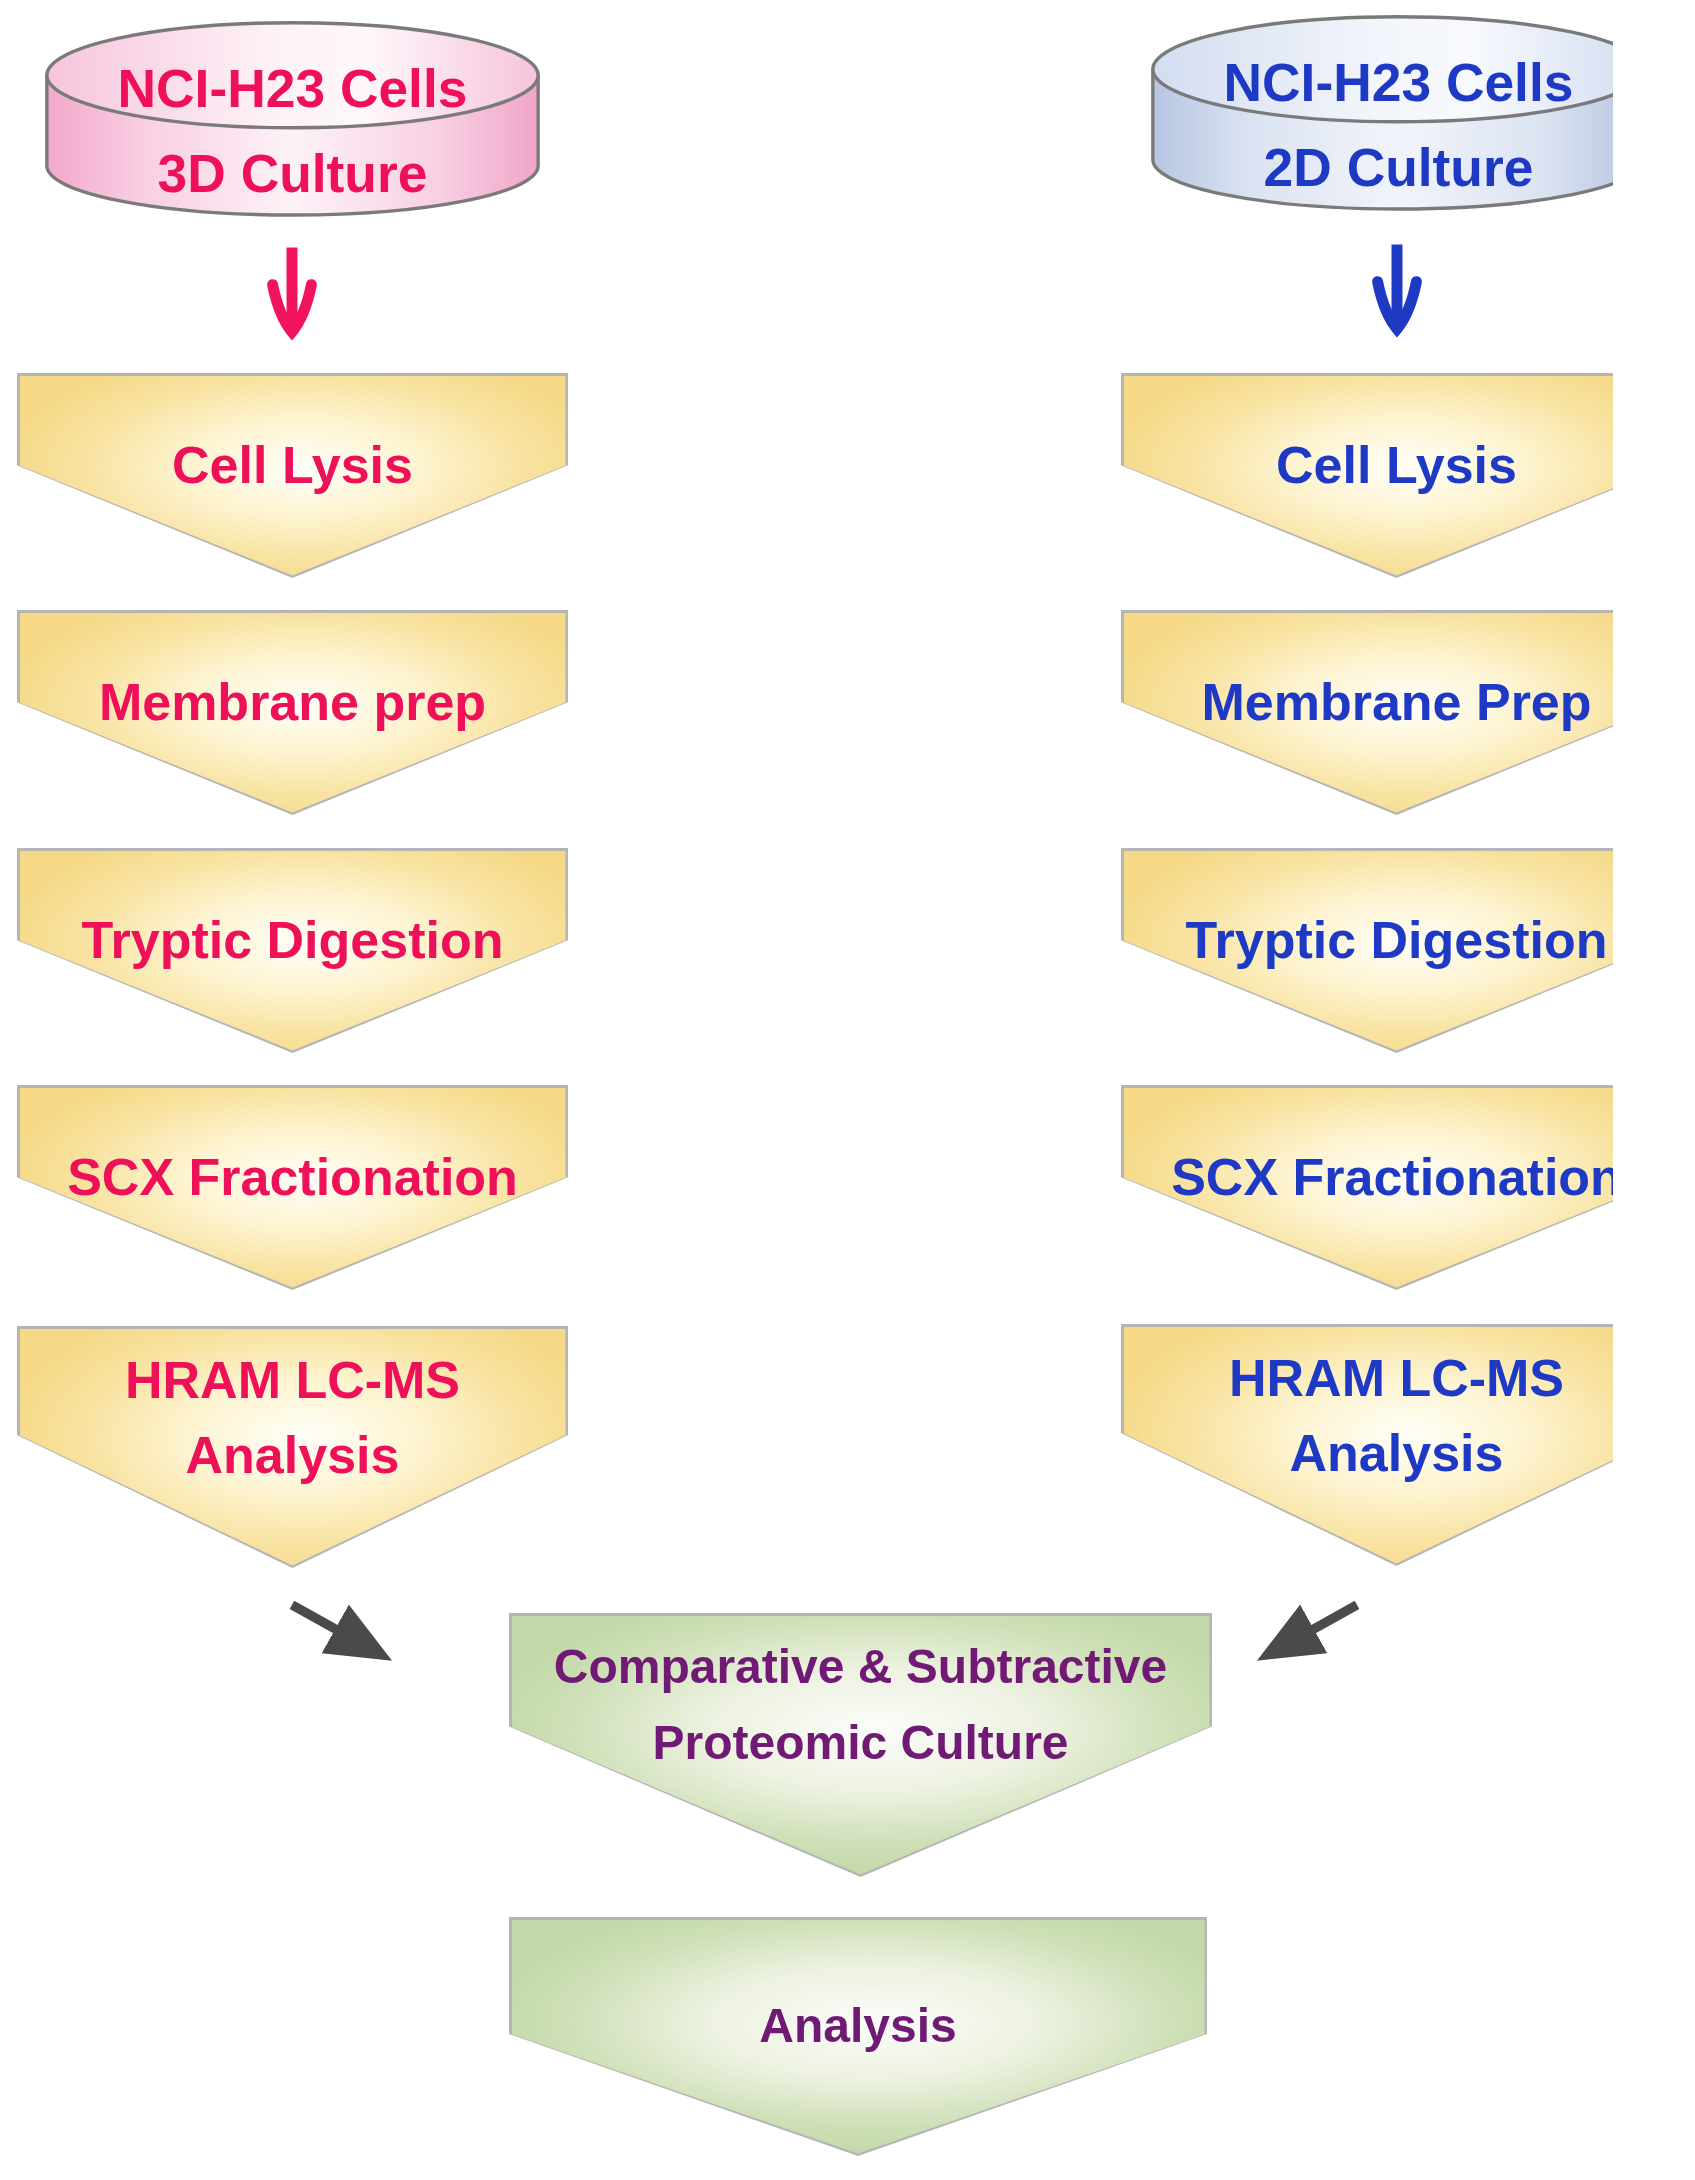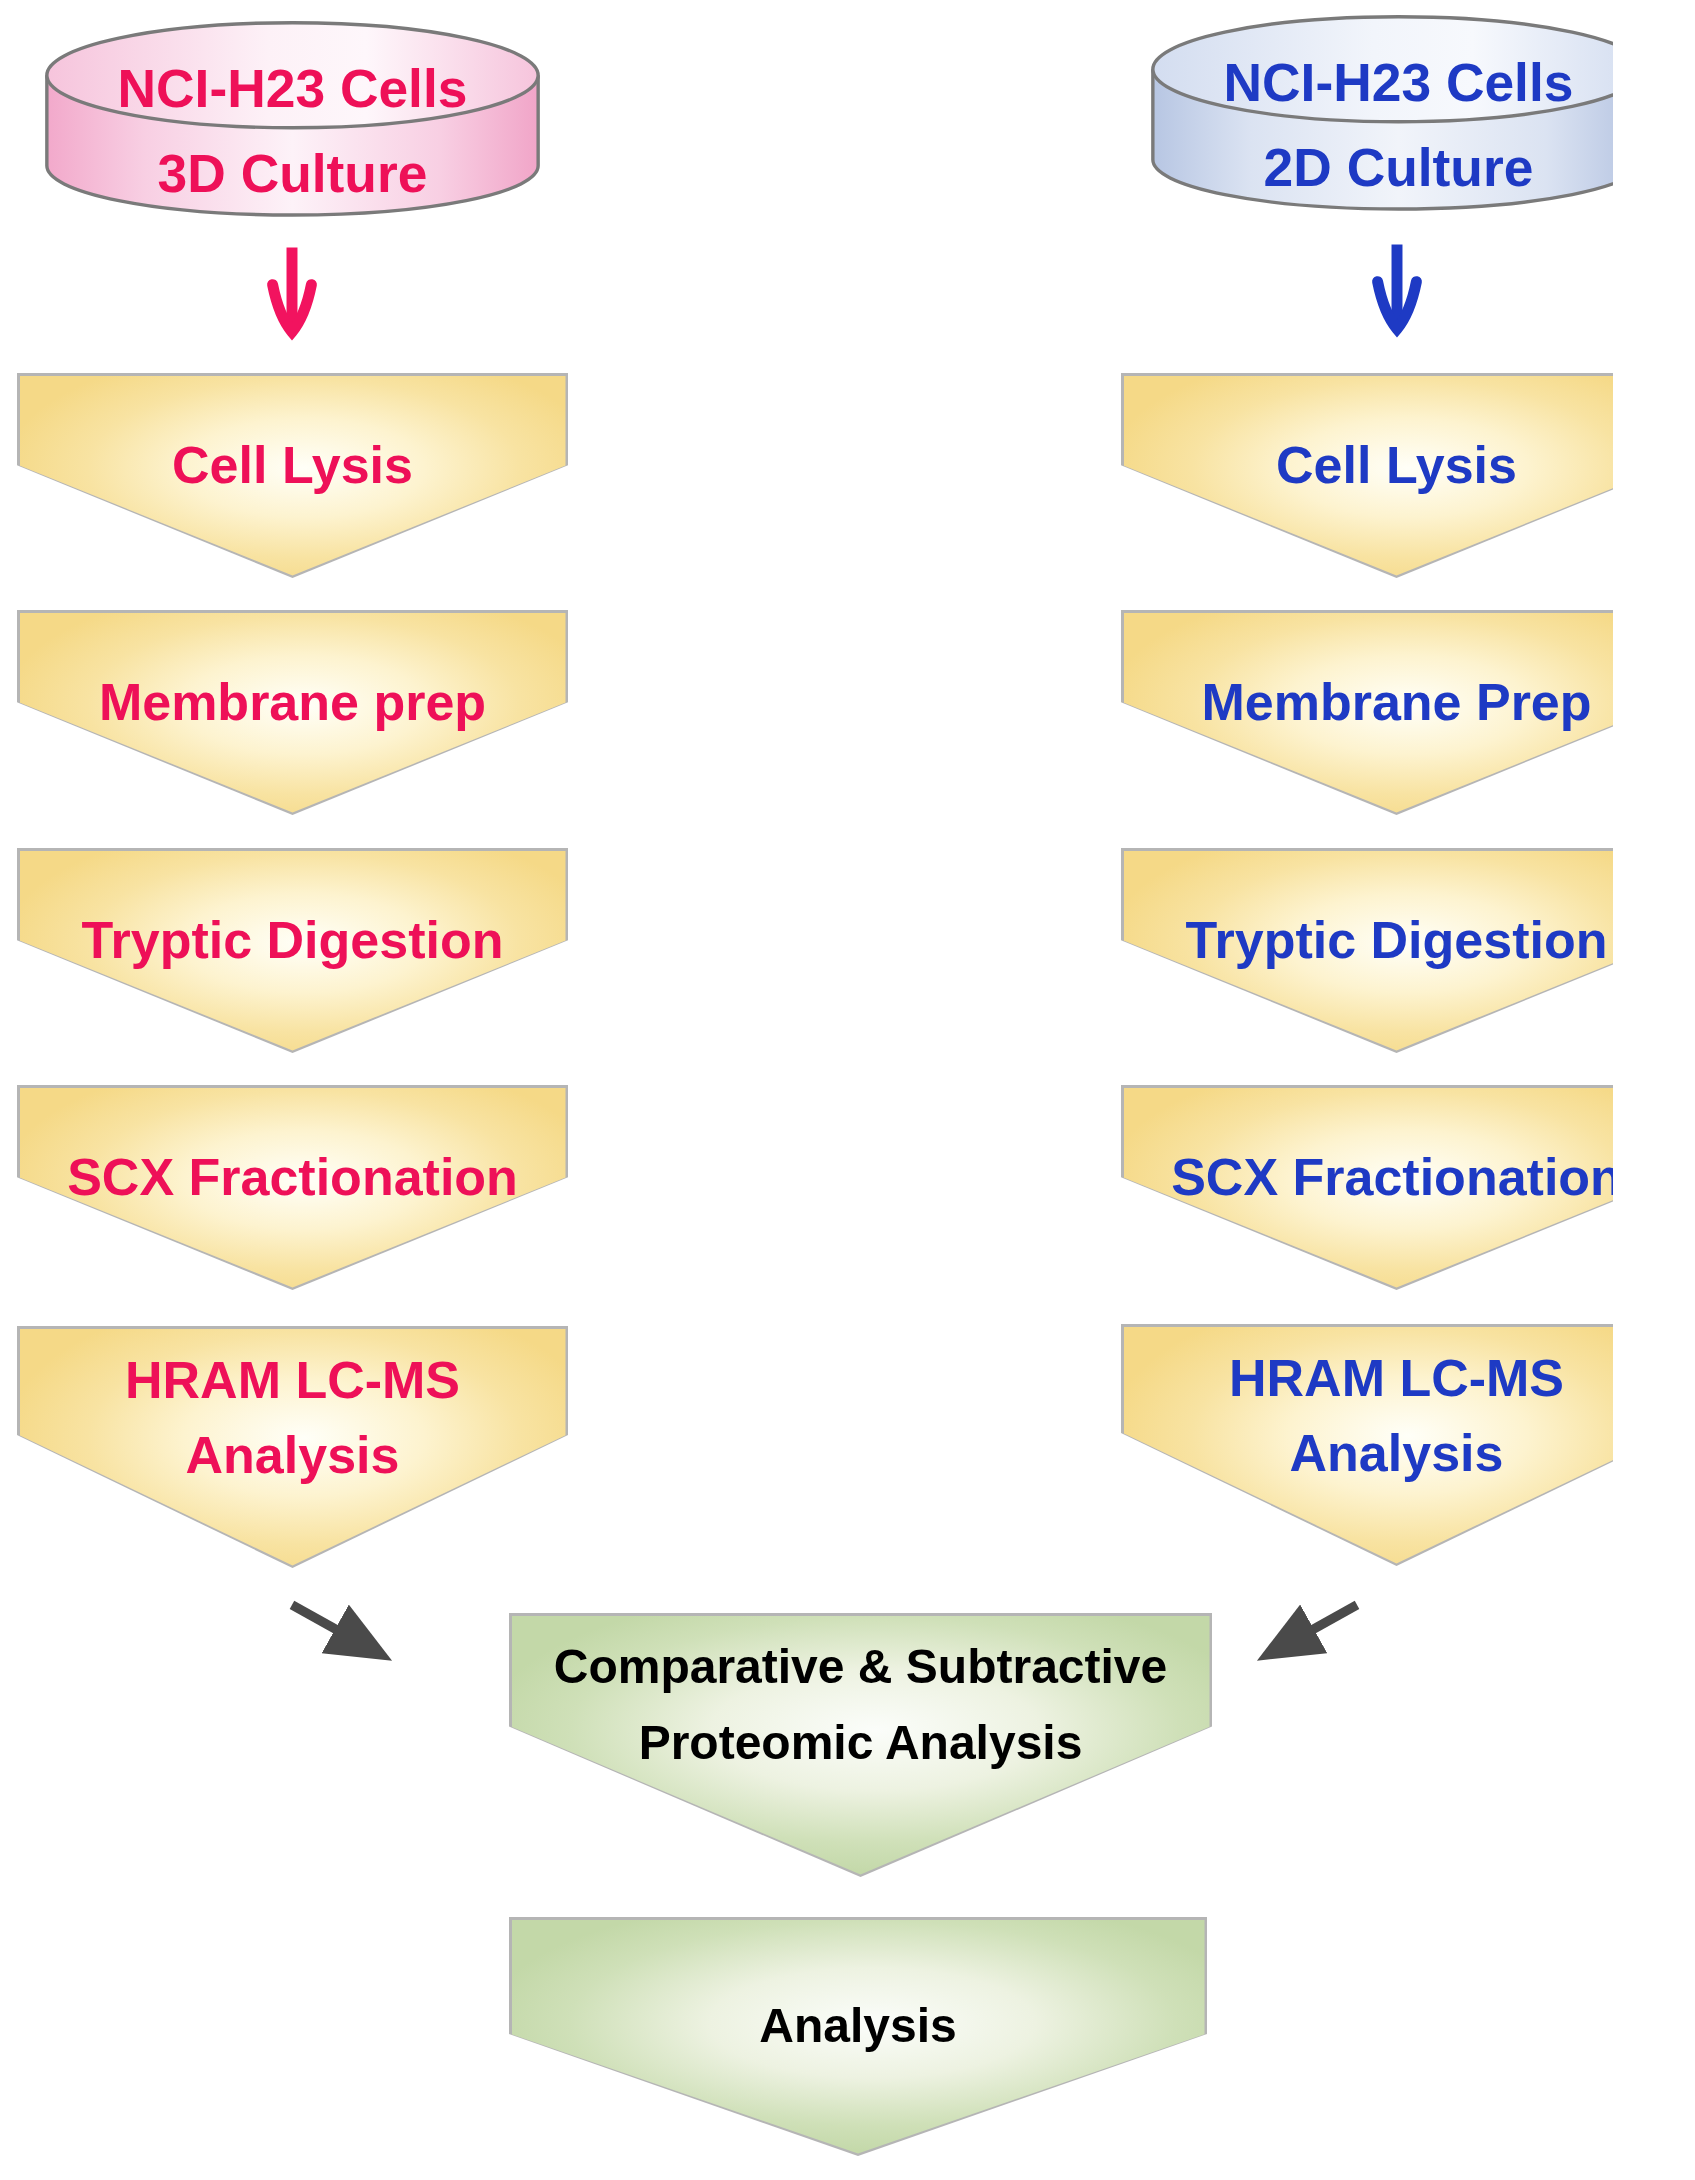--- a/index.html
+++ b/index.html
@@ -26,21 +26,21 @@
   .green .step-inner{
     background:radial-gradient(ellipse 56% 56% at 52% 44%,
       #fbfdfa 0%, #edf2e1 42%, #cfe0b8 78%, #c3d8a8 100%);
   }
   .label{
     position:absolute;left:0;right:0;top:0;height:var(--lh,90%);
     display:flex;flex-direction:column;align-items:center;justify-content:center;
     text-align:center;z-index:2;pointer-events:none;
   }
   .gold .label{font-size:52px;line-height:1.45;}
-  .green .label{font-size:48px;color:#000000;text-align:center;}
+  .green .label{font-size:48px;color:#701a75;text-align:center;}
   .pink-text{color:#ee1058;}
   .blue-text{color:#1e3ac4;}
   .g1 .label{line-height:1.6;}
   .g2 .label{line-height:1.58;}
   
   .abs{position:absolute;}
   .cyl text{
     font-family:"Liberation Sans",sans-serif;font-weight:bold;
     font-size:63px;text-anchor:middle;
   }
@@ -193,21 +193,21 @@
         <path d="M0 0 L7 3 L0 6 Z" fill="#4a4a4a"></path>
       </marker>
     </defs>
     <line x1="156" y1="14" x2="52" y2="72" stroke="#4a4a4a" stroke-width="11" marker-end="url(#ahR)"></line>
   </svg>
 
   <div class="step green g1" style="left:509px;top:1613px;width:703px;height:264px;--c:43%;--lh:70%">
     <div class="step-inner"></div>
     <div class="label">
       <span>Comparative &amp; Subtractive</span>
-      <span>Proteomic Analysis</span>
+      <span>Proteomic Culture</span>
     </div>
   </div>
 
   <div class="step green g2" style="left:509px;top:1917px;width:698px;height:239px;--c:49%;--lh:91%">
     <div class="step-inner"></div>
     <div class="label">
       <span>Analysis</span>
     </div>
   </div>
 

